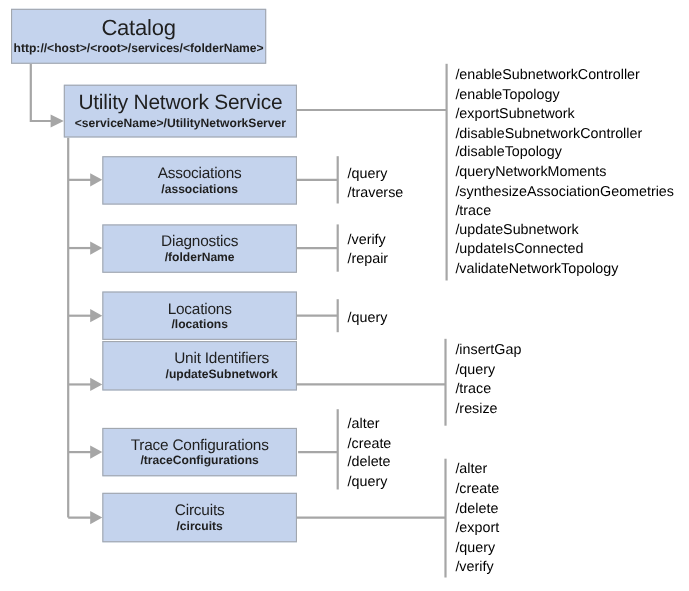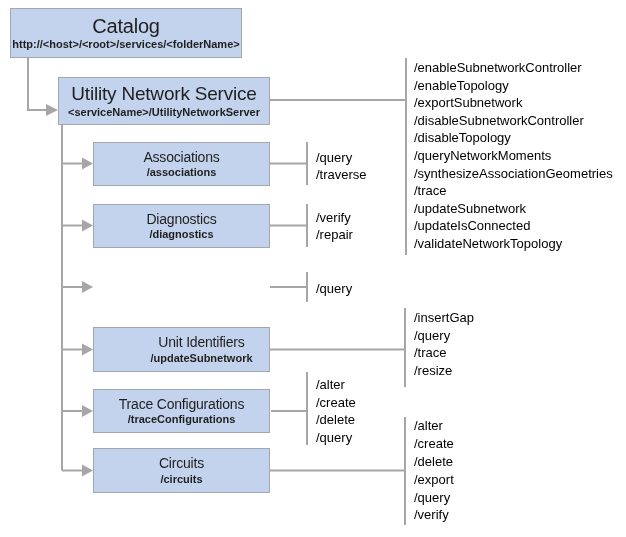--- a/index.html
+++ b/index.html
@@ -41,21 +41,21 @@
   }
   .node.catalog        { left: 10px;  top: 8px;   width: 232px; height: 50px; }
   .node.catalog .node-title { font-size: 20px; }
   .node.uns            { left: 58px;  top: 77px;  width: 212px; height: 48px; }
   .node.uns .node-title { font-size: 19px; }
   .node.child          { left: 93px;  width: 177px; height: 44px; }
   .node.child .node-title { font-size: 14px; }
   .node.associations   { top: 142px; }
   .node.diagnostics    { top: 204px; }
   .node.locations      { top: 265px; }
-  .node.unitids        { top: 327px; height: 45px; padding-left: 40px; }
+  .node.unitids        { top: 310px; height: 45px; padding-left: 40px; }
   .node.traceconfigs   { top: 389px; }
   .node.circuits       { top: 448px; height: 45px; }
 
   .ops {
     position: absolute;
     color: #000000;
     font-size: 13px;
     white-space: nowrap;
   }
   .ops .op { height: 17px; line-height: 17px; }
@@ -127,21 +127,25 @@
     <div class="node-title">Utility Network Service</div>
     <div class="node-subtitle">&lt;serviceName&gt;/UtilityNetworkServer</div>
   </div>
 
   <div class="node child associations">
     <div class="node-title">Associations</div>
     <div class="node-subtitle">/associations</div>
   </div>
   <div class="node child diagnostics">
     <div class="node-title">Diagnostics</div>
-    <div class="node-subtitle">/diagnostics</div>
+    <div class="node-subtitle">/folderName</div>
+  </div>
+  <div class="node child locations">
+    <div class="node-title">Locations</div>
+    <div class="node-subtitle">/locations</div>
   </div>
   <div class="node child unitids">
     <div class="node-title">Unit Identifiers</div>
     <div class="node-subtitle">/updateSubnetwork</div>
   </div>
   <div class="node child traceconfigs">
     <div class="node-title">Trace Configurations</div>
     <div class="node-subtitle">/traceConfigurations</div>
   </div>
   <div class="node child circuits">

